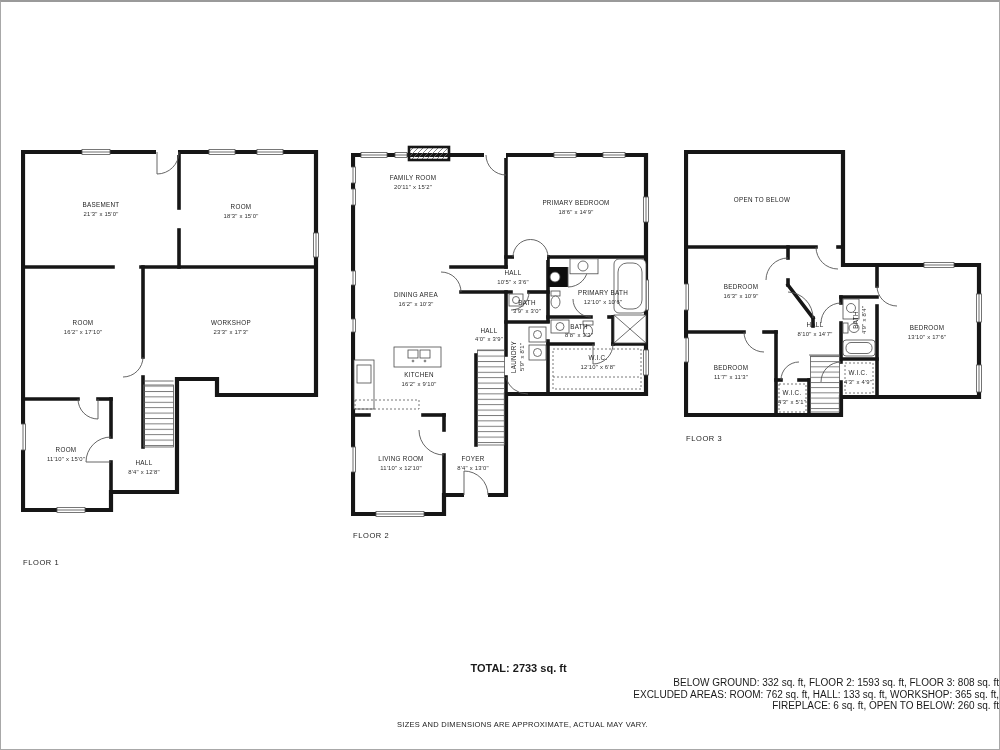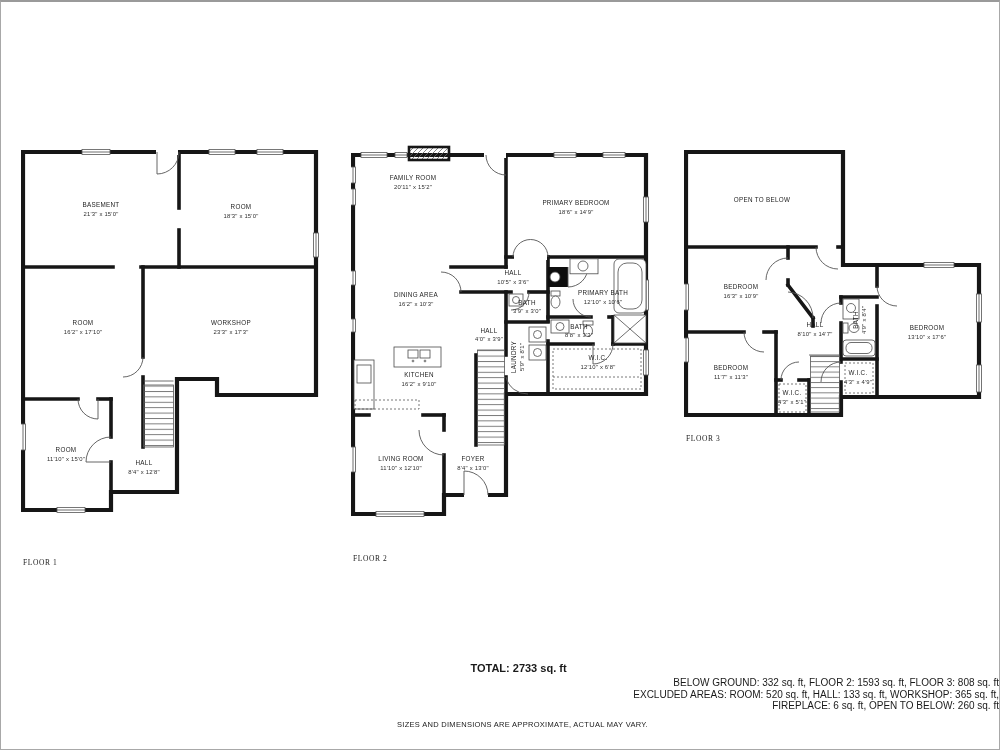--- a/index.html
+++ b/index.html
@@ -2,21 +2,21 @@
 <html><head>
 <meta charset="utf-8">
 <style>
   html,body{margin:0;padding:0;background:#e8e8e8;}
   #canvas{
     position:relative;width:998px;height:747px;background:#ffffff;
     border:1px solid #a8a8a8;border-top:2px solid #9a9a9a;
     font-family:"Liberation Sans","DejaVu Sans",sans-serif;color:#1a1a1a;overflow:hidden;
   }
   .plan{position:absolute;}
-  .floor-tag{position:absolute;font-size:7.5px;letter-spacing:.6px;color:#1b1b1b;font-family:Liberation Serif, serif;}
+  .floor-tag{position:absolute;font-size:7.5px;letter-spacing:.6px;color:#1b1b1b;}
   svg text{font-family:"Liberation Sans","DejaVu Sans",sans-serif;}
   .rl{font-size:6.3px;letter-spacing:.3px;fill:#1c1c1c;text-anchor:middle;}
   .rd{font-size:5.9px;letter-spacing:.2px;fill:#2e2e2e;text-anchor:middle;}
   .w{stroke:#161616;stroke-width:3.6;fill:none;stroke-linecap:square;}
   .outer{stroke:#161616;stroke-width:4.2;fill:#ffffff;stroke-linejoin:miter;}
   .thin{stroke:#4a4a4a;stroke-width:.8;fill:none;}
   .fix{stroke:#4a4a4a;stroke-width:.8;fill:#ffffff;}
   .dash{stroke:#555;stroke-width:.8;fill:none;stroke-dasharray:2,2;}
   .gap{fill:#ffffff;stroke:none;}
   .win{fill:#ffffff;stroke:#555;stroke-width:.8;}
@@ -236,21 +236,21 @@
       <text class="rl" x="247" y="215">W.I.C.</text>
       <text class="rd" x="247" y="224">12'10" x 6'8"</text>
       <text class="rl" x="68" y="232">KITCHEN</text>
       <text class="rd" x="68" y="241">16'2" x 9'10"</text>
       <text class="rl" x="50" y="316">LIVING ROOM</text>
       <text class="rd" x="50" y="325">11'10" x 12'10"</text>
       <text class="rl" x="122" y="316">FOYER</text>
       <text class="rd" x="122" y="325">8'4" x 13'0"</text>
     </g>
   </svg>
-  <div class="floor-tag" style="left:352px;top:552px">FLOOR 2</div>
+  <div class="floor-tag" style="left:352px;top:529px">FLOOR 2</div>
 
   <svg class="plan" style="left:683px;top:146px" width="300" height="297" viewBox="0 0 300 297">
     <defs>
       <pattern id="tr3" patternUnits="userSpaceOnUse" width="6" height="5.2">
         <line x1="0" y1="0.5" x2="6" y2="0.5" stroke="#555" stroke-width="0.8"></line>
       </pattern>
     </defs>
     <path class="outer" d="M 2,4 L 159,4 L 159,117 L 295,117 L 295,249 L 157,249 L 157,267 L 2,267 Z"></path>
     <g>
       <path class="w" d="M 2,99 L 132,99"></path>
@@ -325,18 +325,18 @@
       <text class="rd" x="108" y="256">4'3" x 5'1"</text>
       <text class="rl" x="174" y="227">W.I.C.</text>
       <text class="rd" x="174" y="236">4'3" x 4'9"</text>
     </g>
   </svg>
   <div class="floor-tag" style="left:685px;top:432px">FLOOR 3</div>
 
   <div id="summary">
     <div class="total">TOTAL: 2733 sq. ft</div>
     <div class="ln">BELOW GROUND: 332 sq. ft, FLOOR 2: 1593 sq. ft, FLOOR 3: 808 sq. ft</div>
-    <div class="ln">EXCLUDED AREAS: ROOM: 520 sq. ft, HALL: 133 sq. ft, WORKSHOP: 365 sq. ft,</div>
+    <div class="ln">EXCLUDED AREAS: ROOM: 762 sq. ft, HALL: 133 sq. ft, WORKSHOP: 365 sq. ft,</div>
     <div class="ln">FIREPLACE: 6 sq. ft, OPEN TO BELOW: 260 sq. ft</div>
     <div class="disc">SIZES AND DIMENSIONS ARE APPROXIMATE, ACTUAL MAY VARY.</div>
   </div>
 
 </div>
 
 </body></html>

